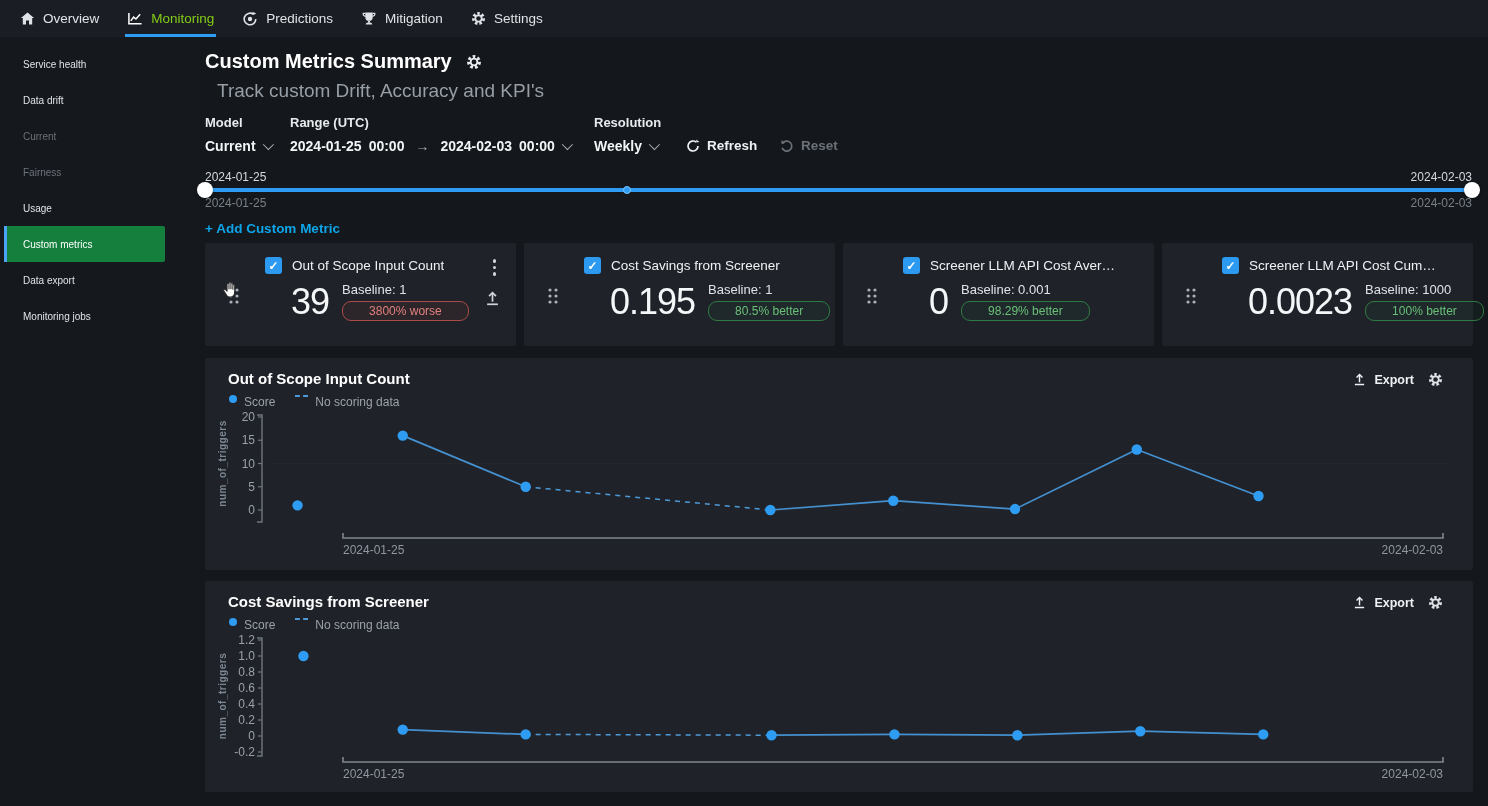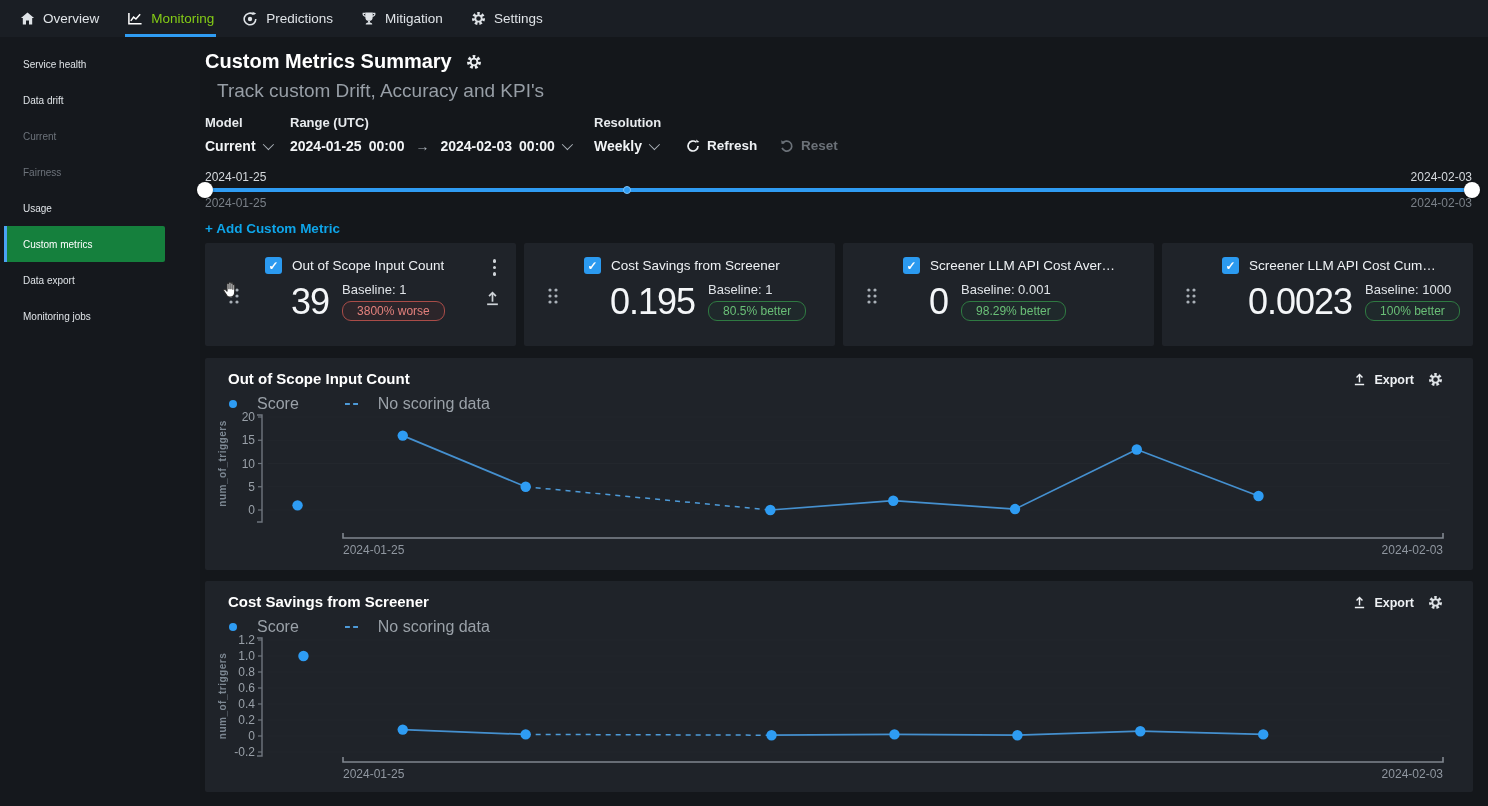--- a/index.html
+++ b/index.html
@@ -63,36 +63,36 @@
   .mcard { position:relative; flex:1 1 0; height:103px; background:#1f2329; border-radius:2px; }
   .grip { position:absolute; left:23px; top:44px; cursor:grab; }
   .mcard-top { position:absolute; left:60px; top:14px; display:flex; align-items:center; gap:10px; white-space:nowrap; }
   .checkbox { width:17px; height:17px; background:#2b9af0; border-radius:3px; display:flex; align-items:center; justify-content:center; cursor:pointer; flex:0 0 auto; }
   .checkbox .mark { color:#fff; font-size:12px; font-weight:bold; line-height:1; }
   .mcard-title { font-size:13.5px; color:#eef1f4; max-width:210px; overflow:hidden; text-overflow:ellipsis; }
   .mcard-body { position:absolute; left:58px; top:36px; display:flex; align-items:flex-start; gap:13px;margin-left:28px; }
   .mcard-value { font-size:36px; font-weight:400; color:#f4f6f8; letter-spacing:-1px; line-height:1.25; }
   .mcard-right { display:flex; flex-direction:column; gap:4px; padding-top:3px; }
   .mcard-baseline { font-size:13px; color:#dfe3e7; }
-  .badge { font-size:12px; border-radius:9px; padding:2px 14px; width:max-content; border:1px solid; }
+  .badge { font-size:12px; border-radius:9px; padding:2px 26px; width:max-content; border:1px solid; }
   .badge.worse { color:#e2807c; border-color:#a94c48; background:rgba(169,60,56,.10); }
   .badge.better { color:#6abf77; border-color:#2f7a42; background:rgba(47,122,66,.07); }
   .kebab { position:absolute; right:20px; top:16px; display:flex; flex-direction:column; gap:3px; cursor:pointer; }
   .kebab i { width:3.5px; height:3.5px; background:#cfd4d9; border-radius:50%; }
   .card-export { position:absolute; right:16px; top:48px; cursor:pointer; }
   .cursor-hand { position:absolute; left:12px; top:35px; pointer-events:none; }
 
   
   .chart-card { position:absolute; left:5px; right:15px; background:#1f2329; border-radius:2px; }
   #chart-card-0 { top:321px; height:212px; }
   #chart-card-1 { top:544px; height:211px; }
   .chart-title { position:absolute; left:23px; top:12px; font-size:15px; font-weight:bold; color:#fff; }
   .chart-actions { position:absolute; right:30px; top:14px; display:flex; align-items:center; gap:14px; }
   .export-btn { display:flex; align-items:center; gap:8px; font-size:12.5px; font-weight:bold; color:#eef1f4; cursor:pointer; }
-  .chart-legend { position:absolute; left:24px; top:37px; display:flex; align-items:center; gap:20px; font-size:16px; color:#9aa1a8; }
+  .chart-legend { position:absolute; left:24px; top:37px; display:flex; align-items:flex-start; gap:7px; font-size:12px; color:#9aa1a8; }
   .legend-dot { width:8px; height:8px; border-radius:50%; background:#2e9cf3; }
   .legend-dash { width:13px; border-top:2px dashed #4d9ad8; }
   .legend-gap { width:6px; }
   .plot { position:absolute; left:13px; top:52px; }
 </style>
 </head>
 <body>
 
 <div class="topnav" id="topnav">
     <div class="nav-item">

